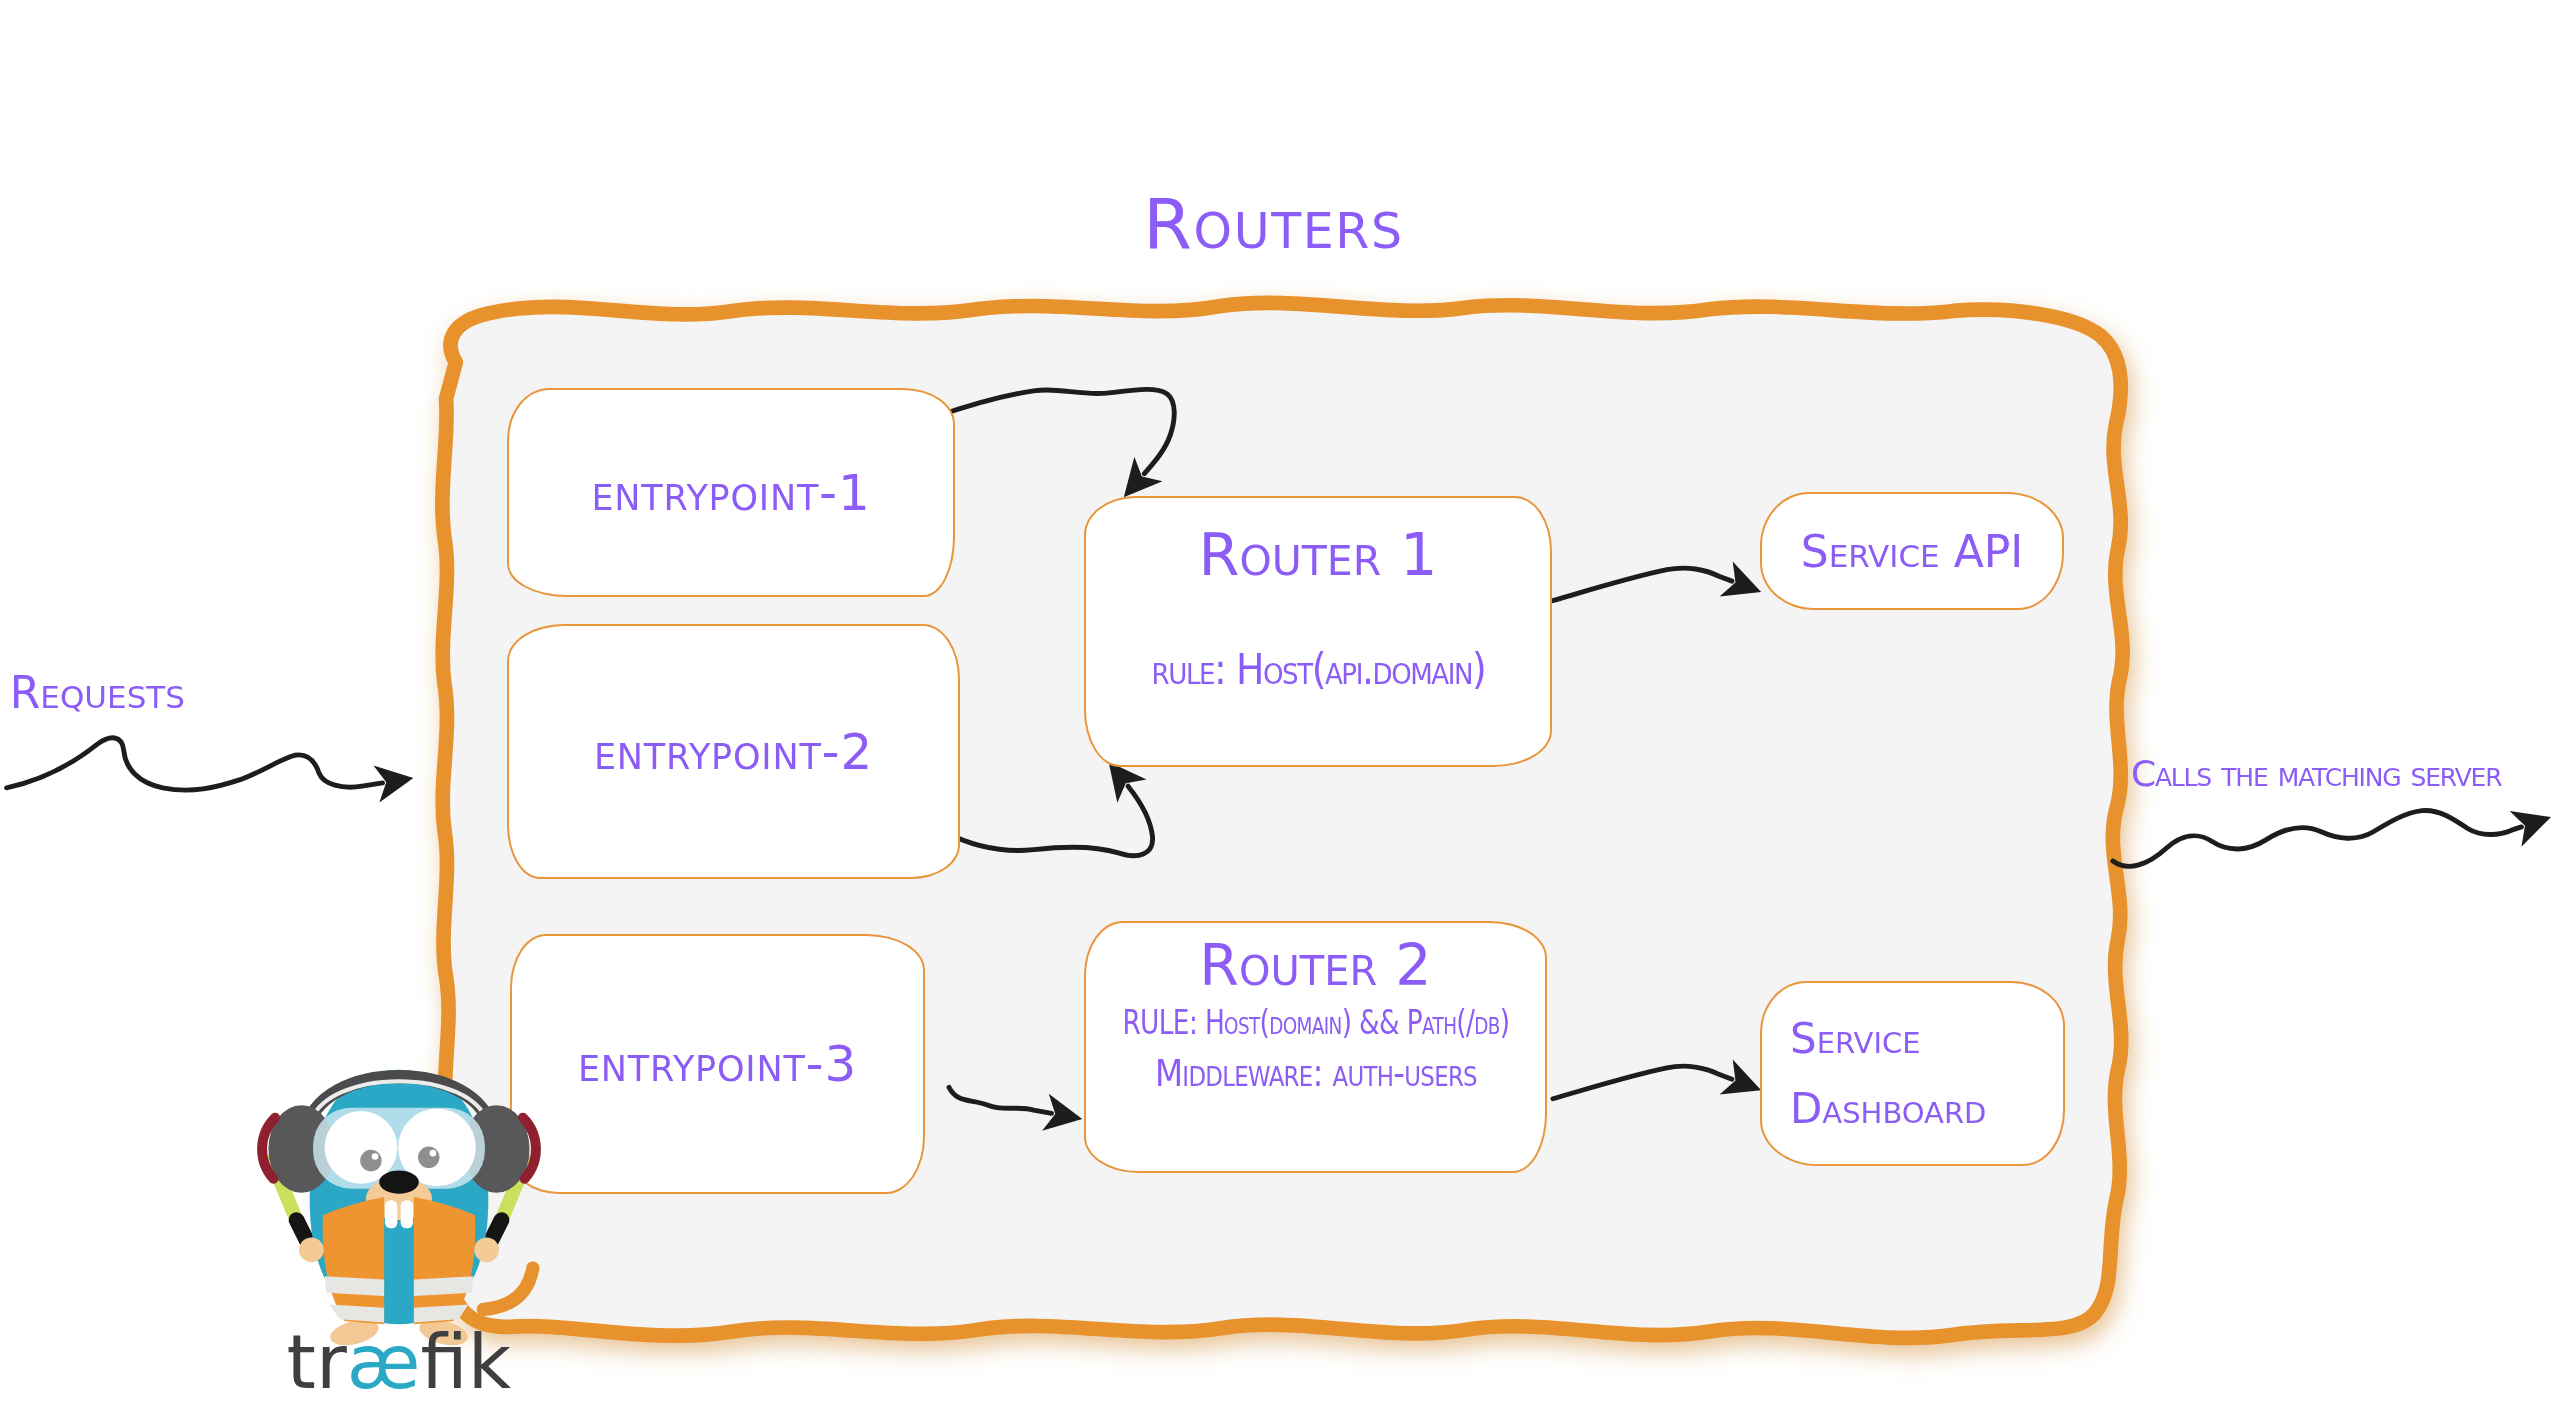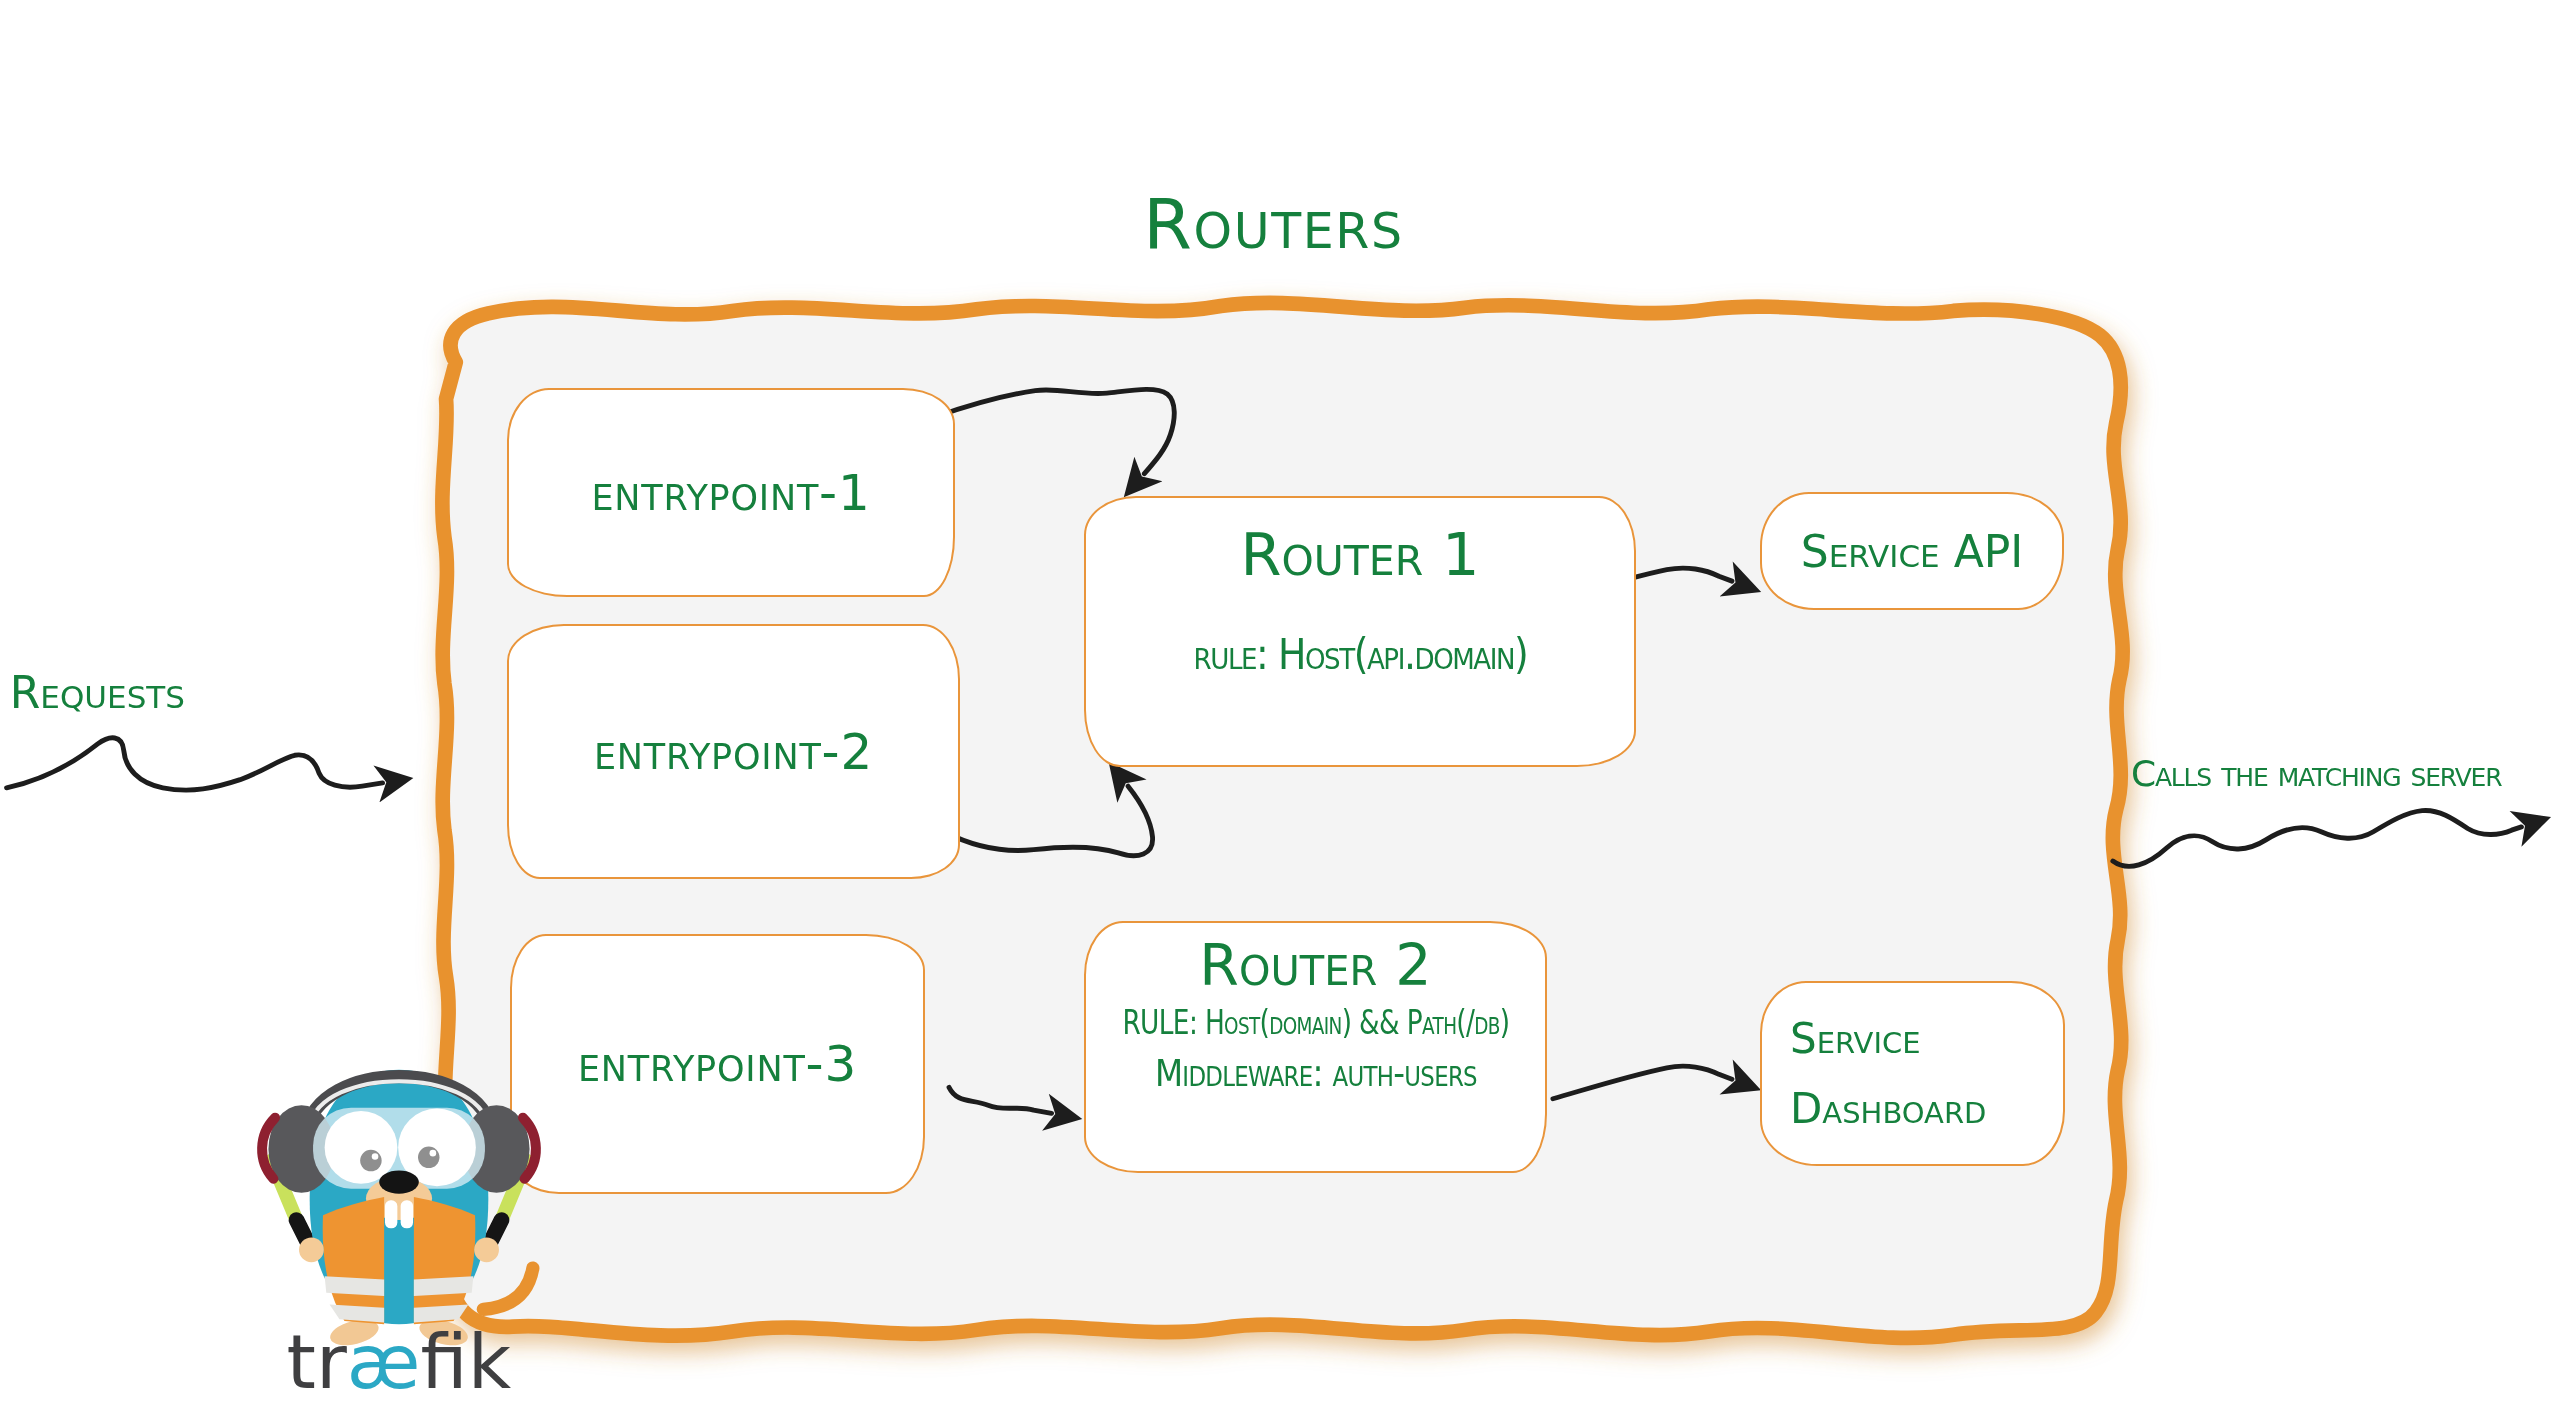--- a/index.html
+++ b/index.html
@@ -1,40 +1,40 @@
 <!DOCTYPE html>
 <html style="font-size:13px"><head>
 <meta charset="utf-8">
 <style>
   * { margin:0; padding:0; box-sizing:border-box; }
   html,body { width:2576px; height:1408px; background:#ffffff; overflow:hidden;
               font-family:"DejaVu Sans", sans-serif; color:#1b1b1b; }
   .stage { position:relative; width:2576px; height:1408px; background:#ffffff; }
   svg.scene { position:absolute; left:0; top:0; width:2576px; height:1408px; z-index:1; }
 
-  .txt { font-variant:small-caps; color:#15803d; }
+  .txt { font-variant:small-caps; color:#8b5cf6; }
 
   .title { position:absolute; left:1070px; top:181px; width:407px; height:85px; z-index:3;
            display:flex; align-items:center; justify-content:center;
            font-size:70px; letter-spacing:1.6px; }
 
   .lbl { position:absolute; z-index:3; display:flex; align-items:center; white-space:nowrap; }
   .lbl-requests { left:9.8px; top:664px; height:57px; font-size:44px; }
   .lbl-calls    { left:2131px; top:745px; height:57px; font-size:36px; letter-spacing:-1.2px; }
 
   .box { position:absolute; z-index:2; background:#ffffff; border:2.8px solid #e9953b;
          display:flex; align-items:center; justify-content:center; }
   .ep   { font-size:50px; letter-spacing:0.8px; }
   .ep1  { left:507px; top:388px;  width:448px; height:209px; border-radius:42px 52px 31px 60px / 52px 36px 60px 33px; }
   .ep2  { left:507px; top:624px;  width:453px; height:255px; border-radius:57px 37px 49px 33px / 37px 55px 34px 54px; }
   .ep3  { left:510px; top:934px; width:415px; height:260px; border-radius:36px 59px 39px 49px / 54px 36px 57px 37px; }
 
   .router { flex-direction:column; justify-content:flex-start; }
-  .r1 { left:1084px; top:496px;  width:552px; height:271px; padding-top:24.4px;
-        border-radius:52px 37px 59px 36px / 39px 55px 36px 57px; }
+  .r1 { left:1084px; top:496px;  width:468px; height:271px; padding-top:24.4px;
+        border-radius:52px 37px 59px 36px / 39px 55px 36px 57px;gap:15px; }
   .r1 .rtitle { font-size:59px; line-height:65px; }
   .r1 .rrule  { font-size:42px; line-height:54px; margin-top:41px; white-space:nowrap;
                 transform:scaleX(.9); letter-spacing:-1.6px; }
   .r2 { left:1084px; top:921px; width:463px; height:252px; padding-top:10px;
         border-radius:39px 57px 34px 54px / 54px 37px 59px 36px; }
   .r2 .rtitle { font-size:57px; line-height:65px; }
   .r2 .rrule  { font-size:33px; line-height:50px; white-space:nowrap;
                 transform:scaleX(.8); letter-spacing:-0.8px; }
   .r2 .rmw    { font-size:37px; line-height:52px; white-space:nowrap;
                 transform:scaleX(.88); letter-spacing:-0.8px; }

